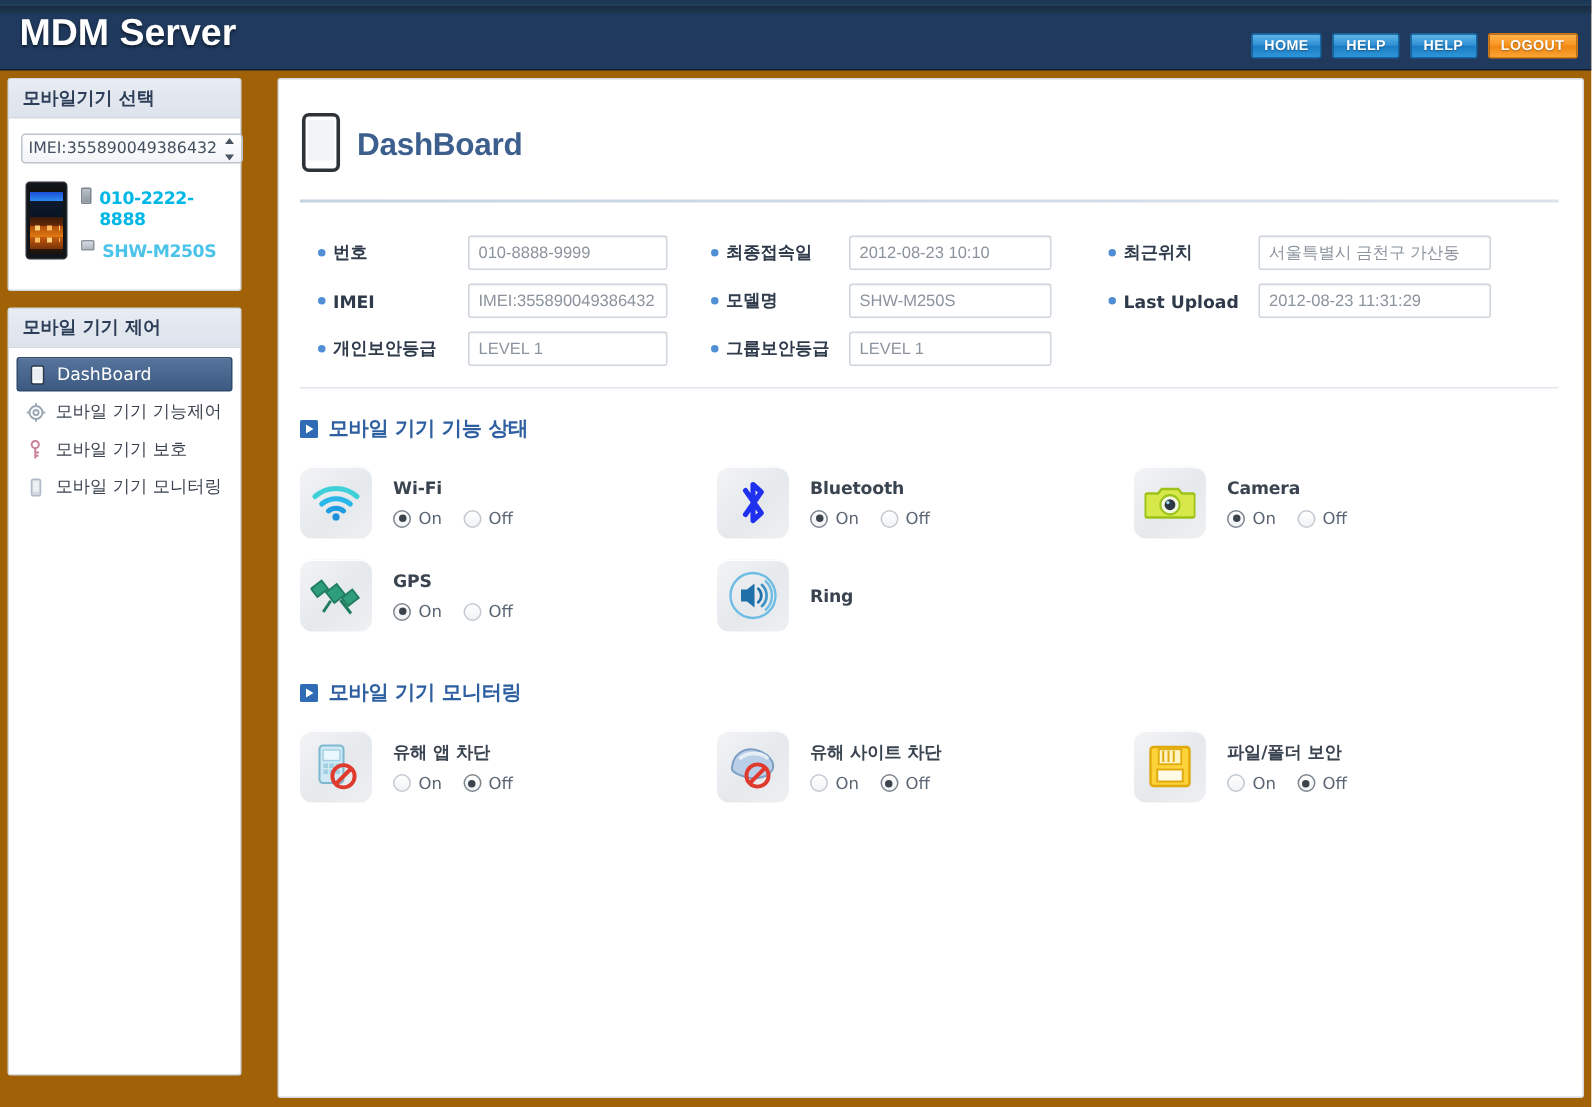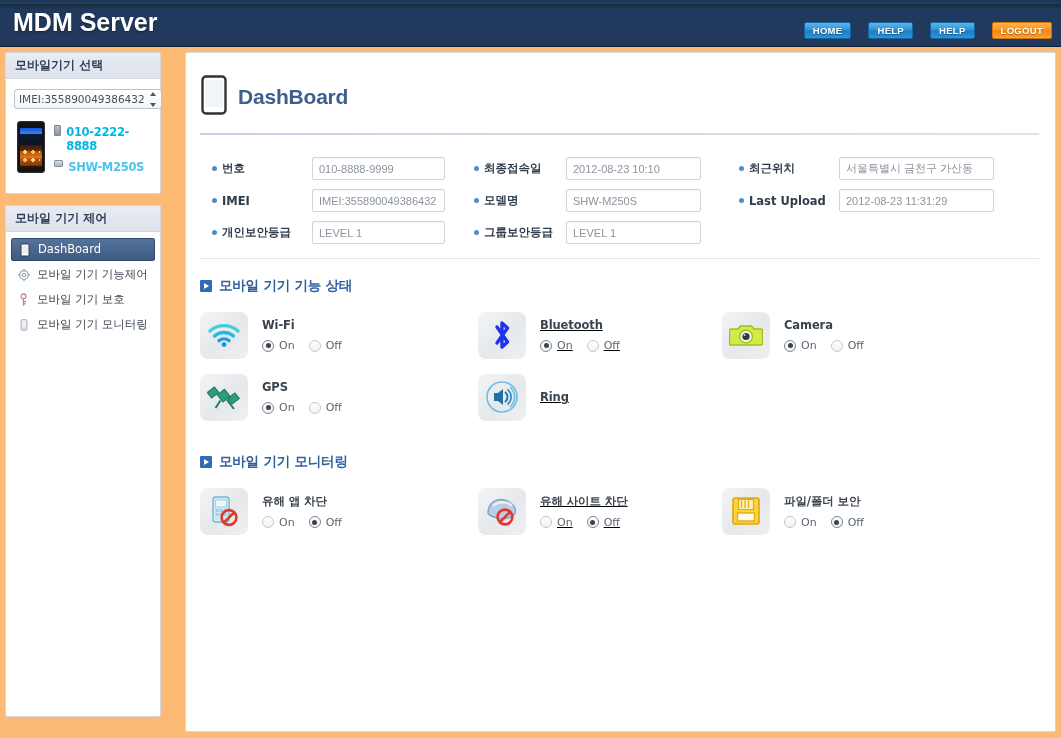--- a/index.html
+++ b/index.html
@@ -6,21 +6,21 @@
   html, body {
     margin: 0; padding: 0;
     width: 1061px; height: 738px;
     background: #ffffff;
     font-family: "DejaVu Sans", "Liberation Sans", sans-serif;
     overflow: hidden;
   }
   #app {
     position: relative;
     width: 1061px; height: 738px;
-    background: #fdba74;
+    background: #a16207;
   }
 
   
   .topbar {
     position: absolute; left: 0; top: 0;
     width: 1061px; height: 47px;
     background: linear-gradient(to bottom,
        #173050 0px, #173050 3px,
        #1d3a5c 3px, #1d3a5c 6px,
        #1b3559 6px, #1b3559 9px,
@@ -37,21 +37,21 @@
   .brand {
     position: absolute; left: 13px; top: 8px;
     font-size: 25px; font-weight: bold;
     color: #ffffff;
     letter-spacing: 0px;
     font-family: "Liberation Sans", sans-serif;
     text-shadow: 0 1px 2px rgba(0,0,0,.5);
   }
   .navbtns {
     position: absolute; right: 9px; top: 22px;
-    display: flex; gap: 17px;
+    display: flex; gap: 7px;
   }
   .navbtn {
     height: 17px;
     padding: 0 8px;
     display: flex; align-items: center; justify-content: center;
     font-size: 9.5px; font-weight: bold;
     color: #ffffff;
     font-family: "Liberation Sans", sans-serif;
     background: linear-gradient(to bottom, #5cb6e8 0%, #2f8fd4 48%, #1b7cc4 52%, #2e95d8 100%);
     border: 1px solid #1565a0;
@@ -288,21 +288,21 @@
     font-size: 13.5px; font-weight: bold;
     color: #2e5fa0;
     letter-spacing: -.2px;
   }
 
   
   .feat-grid { padding: 16px 0 0 14px; }
   .feat-row { display: flex; margin-bottom: 14px; }
   .feat { display: flex; align-items: center; gap: 14px; }
   .feat.col1 { width: 278px; }
-  .feat.col2 { width: 244px; text-decoration: underline; }
+  .feat.col2 { width: 278px; }
   .feat.col3 { width: 240px; }
   .feat-icon {
     width: 48px; height: 48px;
     border-radius: 8px;
     background: linear-gradient(135deg, #f2f4f6 0%, #e6e9ec 55%, #eef0f2 100%);
     display: flex; align-items: center; justify-content: center;
     flex: none;
     box-shadow: inset 0 1px 0 rgba(255,255,255,.9);
   }
   .feat-meta {}

